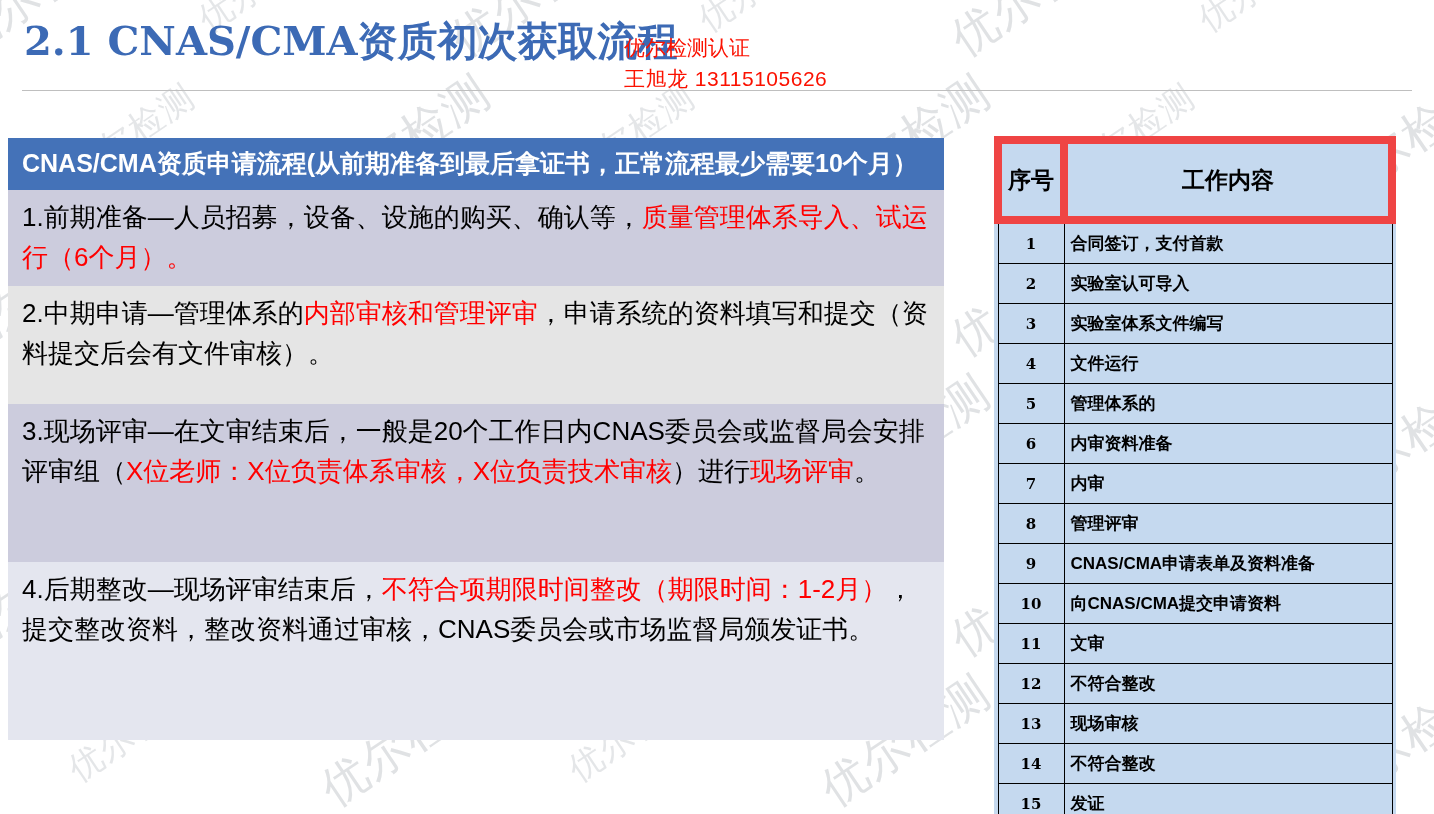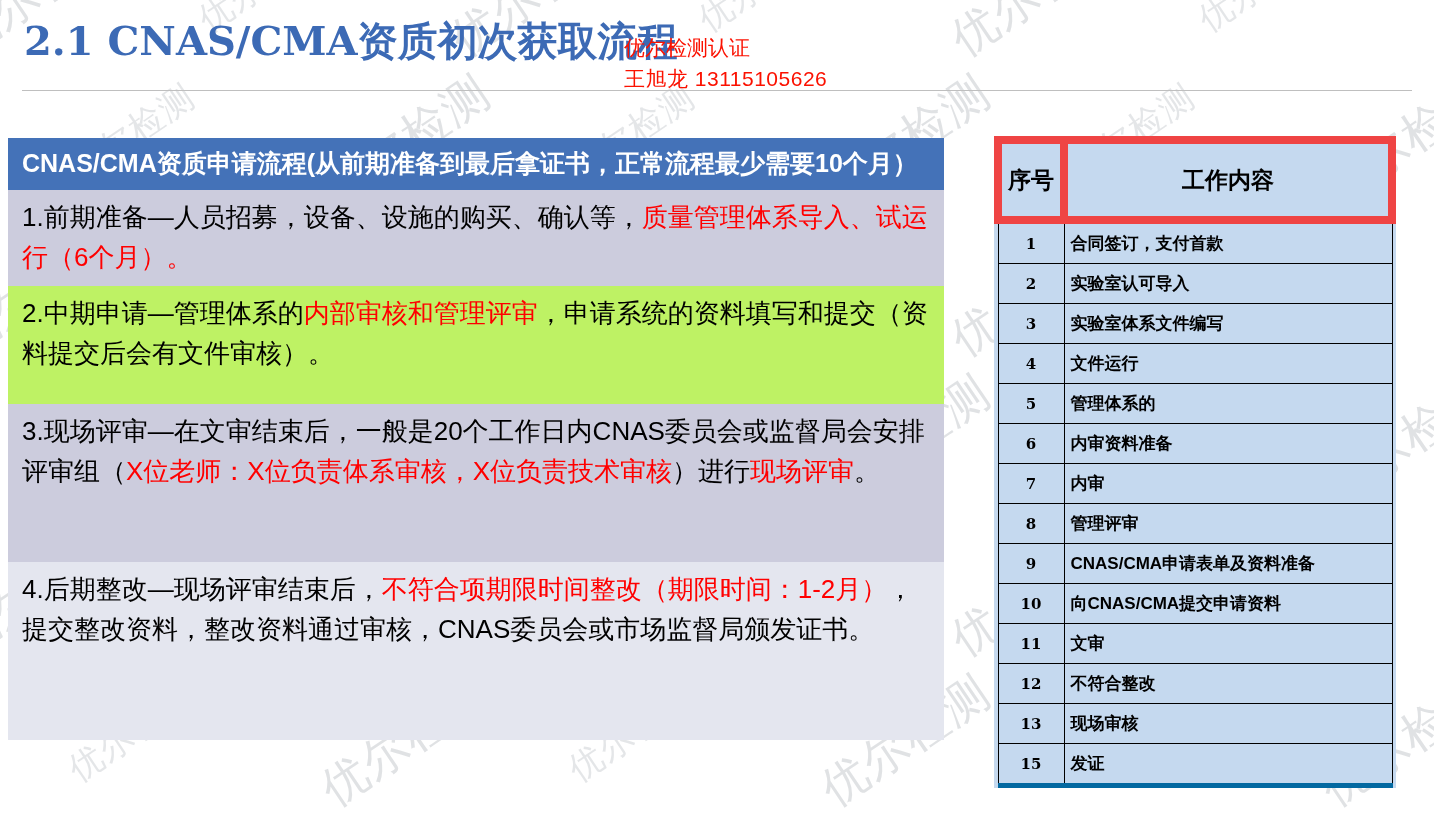--- a/index.html
+++ b/index.html
@@ -187,21 +187,21 @@
     <div class="contact">
       <div class="l1">优尔检测认证</div>
       <div class="l2">王旭龙 13115105626</div>
     </div>
     <div class="hrule"></div>
   </div>
 
   <div class="left-col">
     <div class="blue-bar">CNAS/CMA资质申请流程(从前期准备到最后拿证书，正常流程最少需要10个月）</div>
     <div class="para shade-a p1" id="para-1" style="background: rgb(204, 204, 221);"><span>1.前期准备—人员招募，设备、设施的购买、确认等，</span><span class="red">质量管理体系导入、试运行（6个月）。</span></div>
-    <div class="para shade-b p2" id="para-2" style="background: #bef264;"><span>2.中期申请—管理体系的</span><span class="red">内部审核和管理评审</span><span>，申请系统的资料填写和提交（资料提交后会有文件审核）。</span></div>
+    <div class="para shade-b p2" id="para-2" style="background: #e5e5e5;"><span>2.中期申请—管理体系的</span><span class="red">内部审核和管理评审</span><span>，申请系统的资料填写和提交（资料提交后会有文件审核）。</span></div>
     <div class="para shade-a p3" id="para-3" style="background: rgb(204, 204, 221);"><span>3.现场评审—在文审结束后，一般是20个工作日内CNAS委员会或监督局会安排评审组（</span><span class="red">X位老师：X位负责体系审核，X位负责技术审核</span><span>）进行</span><span class="red">现场评审</span><span>。</span></div>
     <div class="para shade-b p4" id="para-4" style="background: rgb(228, 230, 239);"><span>4.后期整改—现场评审结束后，</span><span class="red">不符合项期限时间整改（期限时间：1-2月）</span><span>，提交整改资料，整改资料通过审核，CNAS委员会或市场监督局颁发证书。</span></div>
   </div>
 
   <div class="tbl-wrap">
     <table class="work">
       <thead>
         <tr>
           <th class="h h1">序号</th>
           <th class="h">工作内容</th>
@@ -253,20 +253,24 @@
             <td class="c">文审</td>
           </tr>
           <tr>
             <td class="n">12</td>
             <td class="c">不符合整改</td>
           </tr>
           <tr>
             <td class="n">13</td>
             <td class="c">现场审核</td>
           </tr>
+          <tr>
+            <td class="n">14</td>
+            <td class="c">不符合整改</td>
+          </tr>
           <tr class="last">
             <td class="n">15</td>
             <td class="c">发证</td>
           </tr>
         </tbody>
     </table>
   </div>
 
 </div>
 

